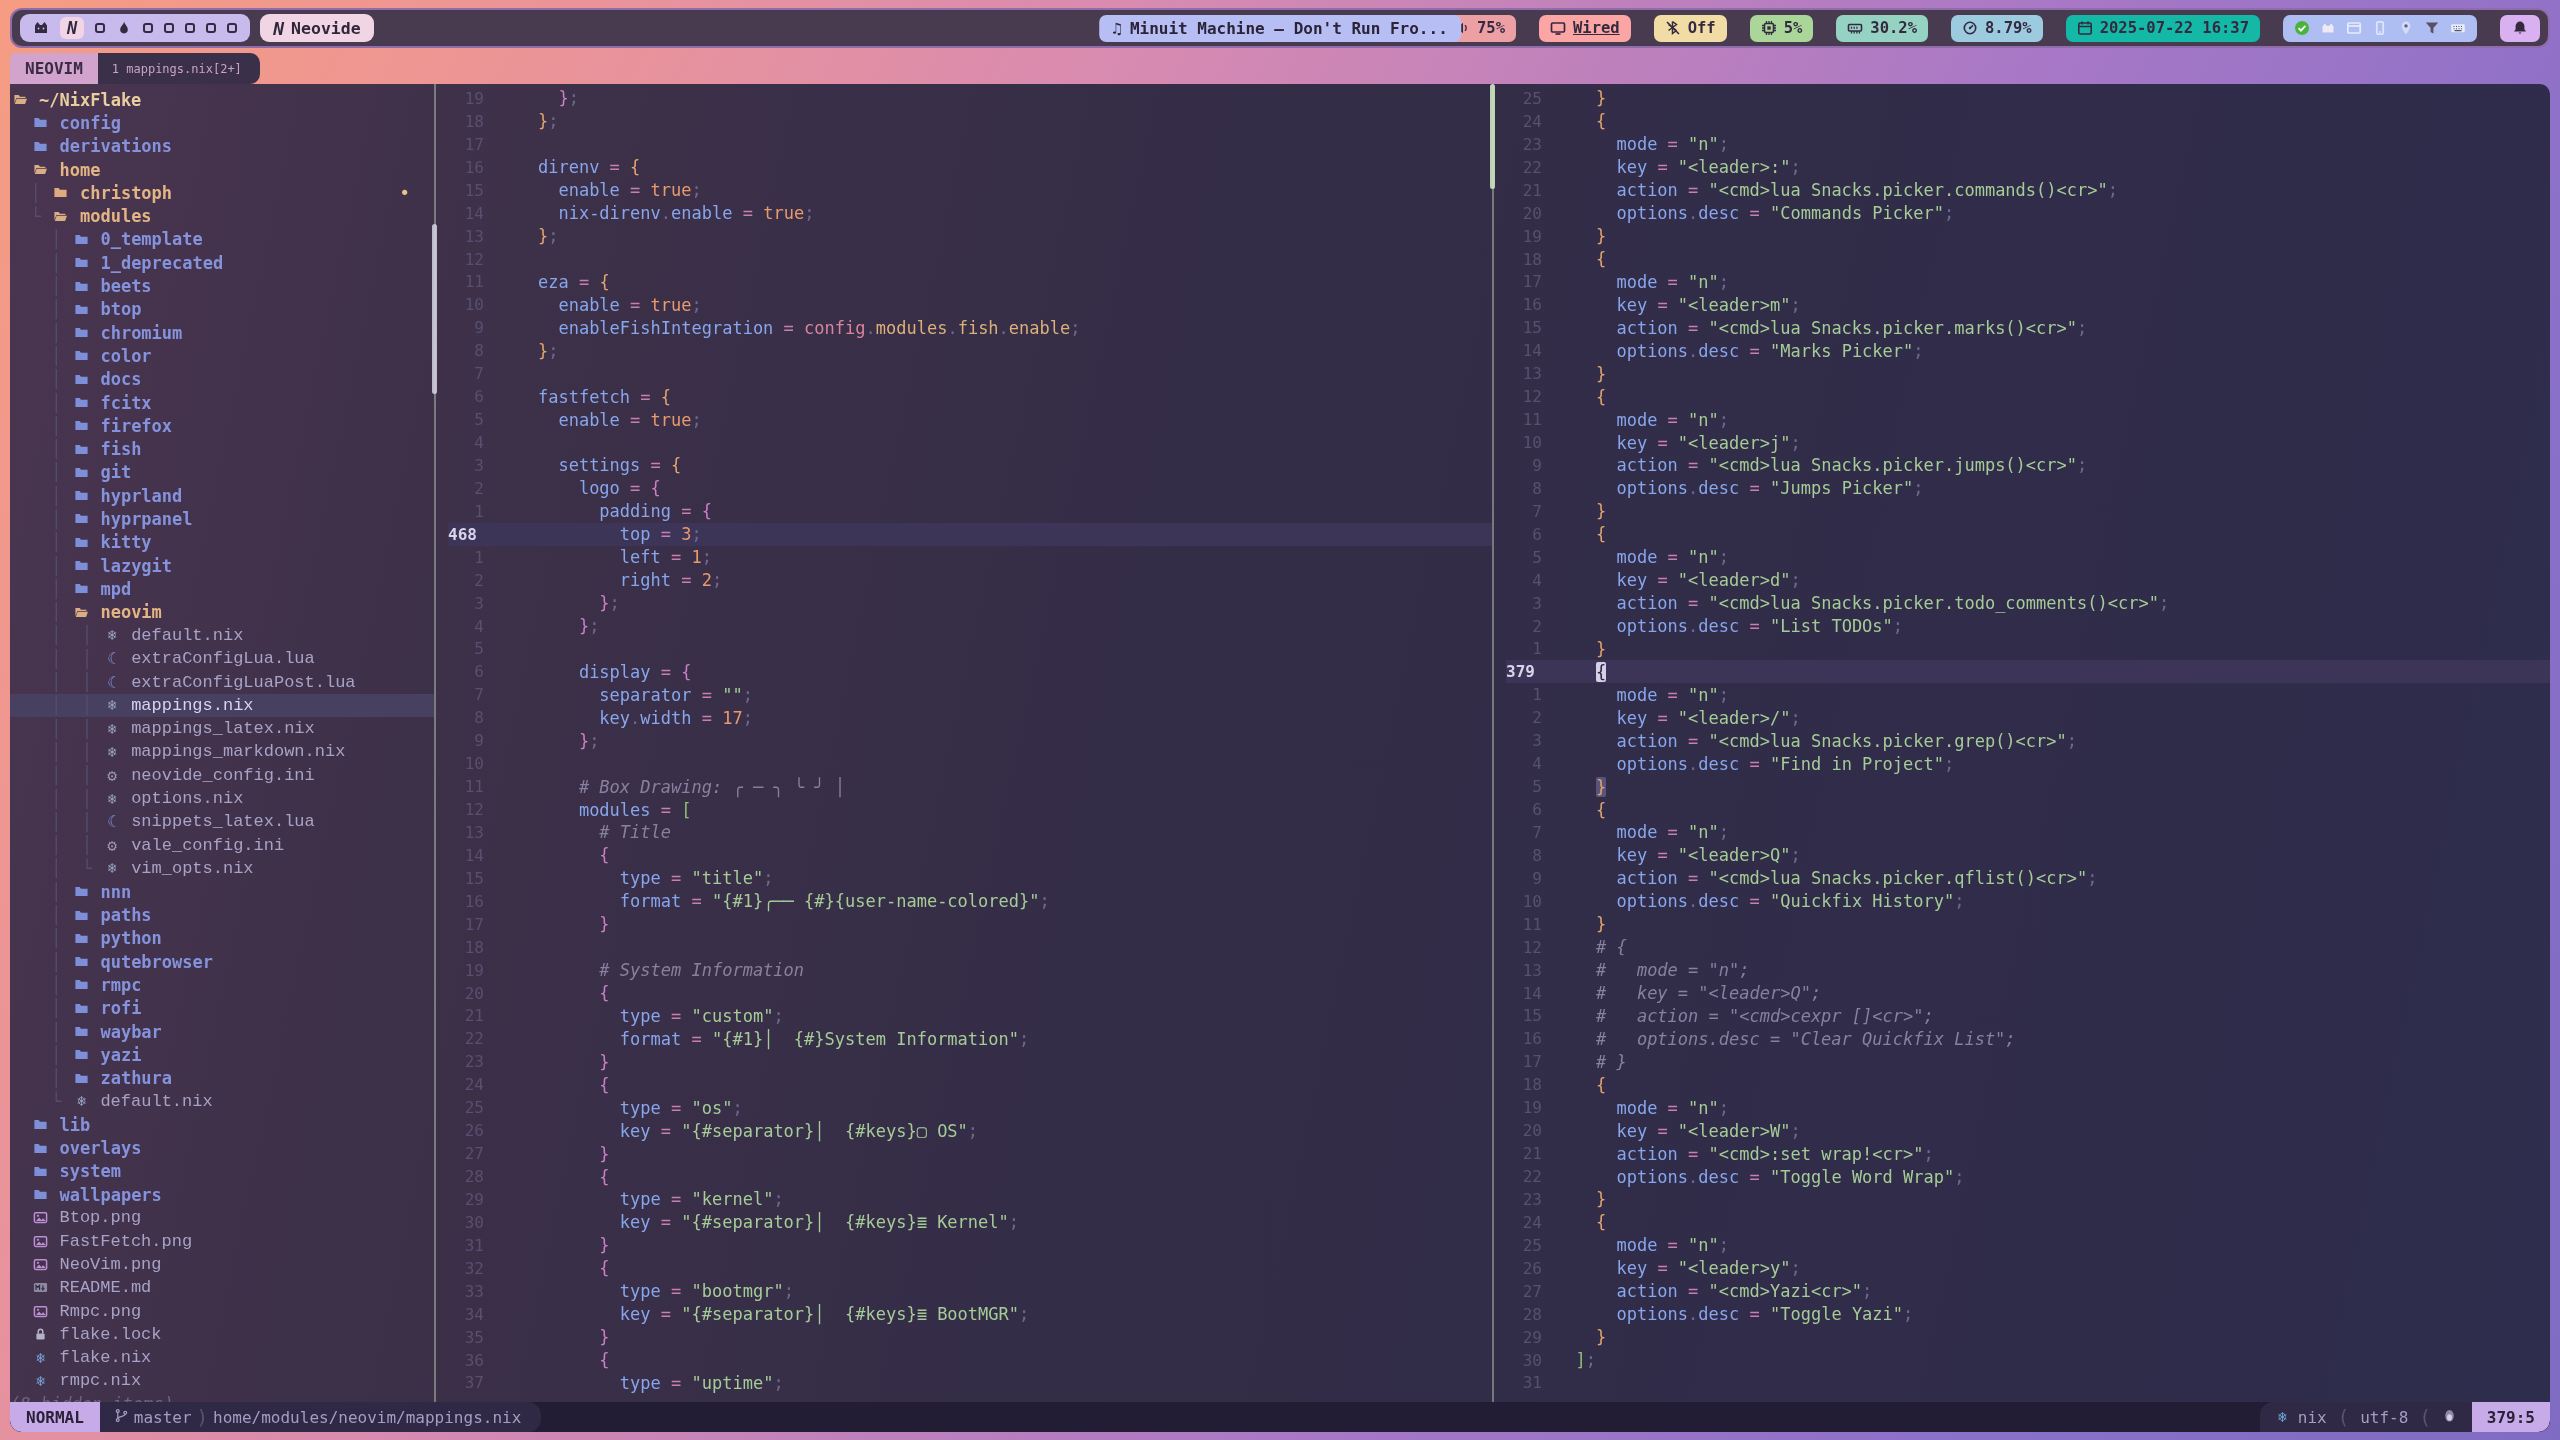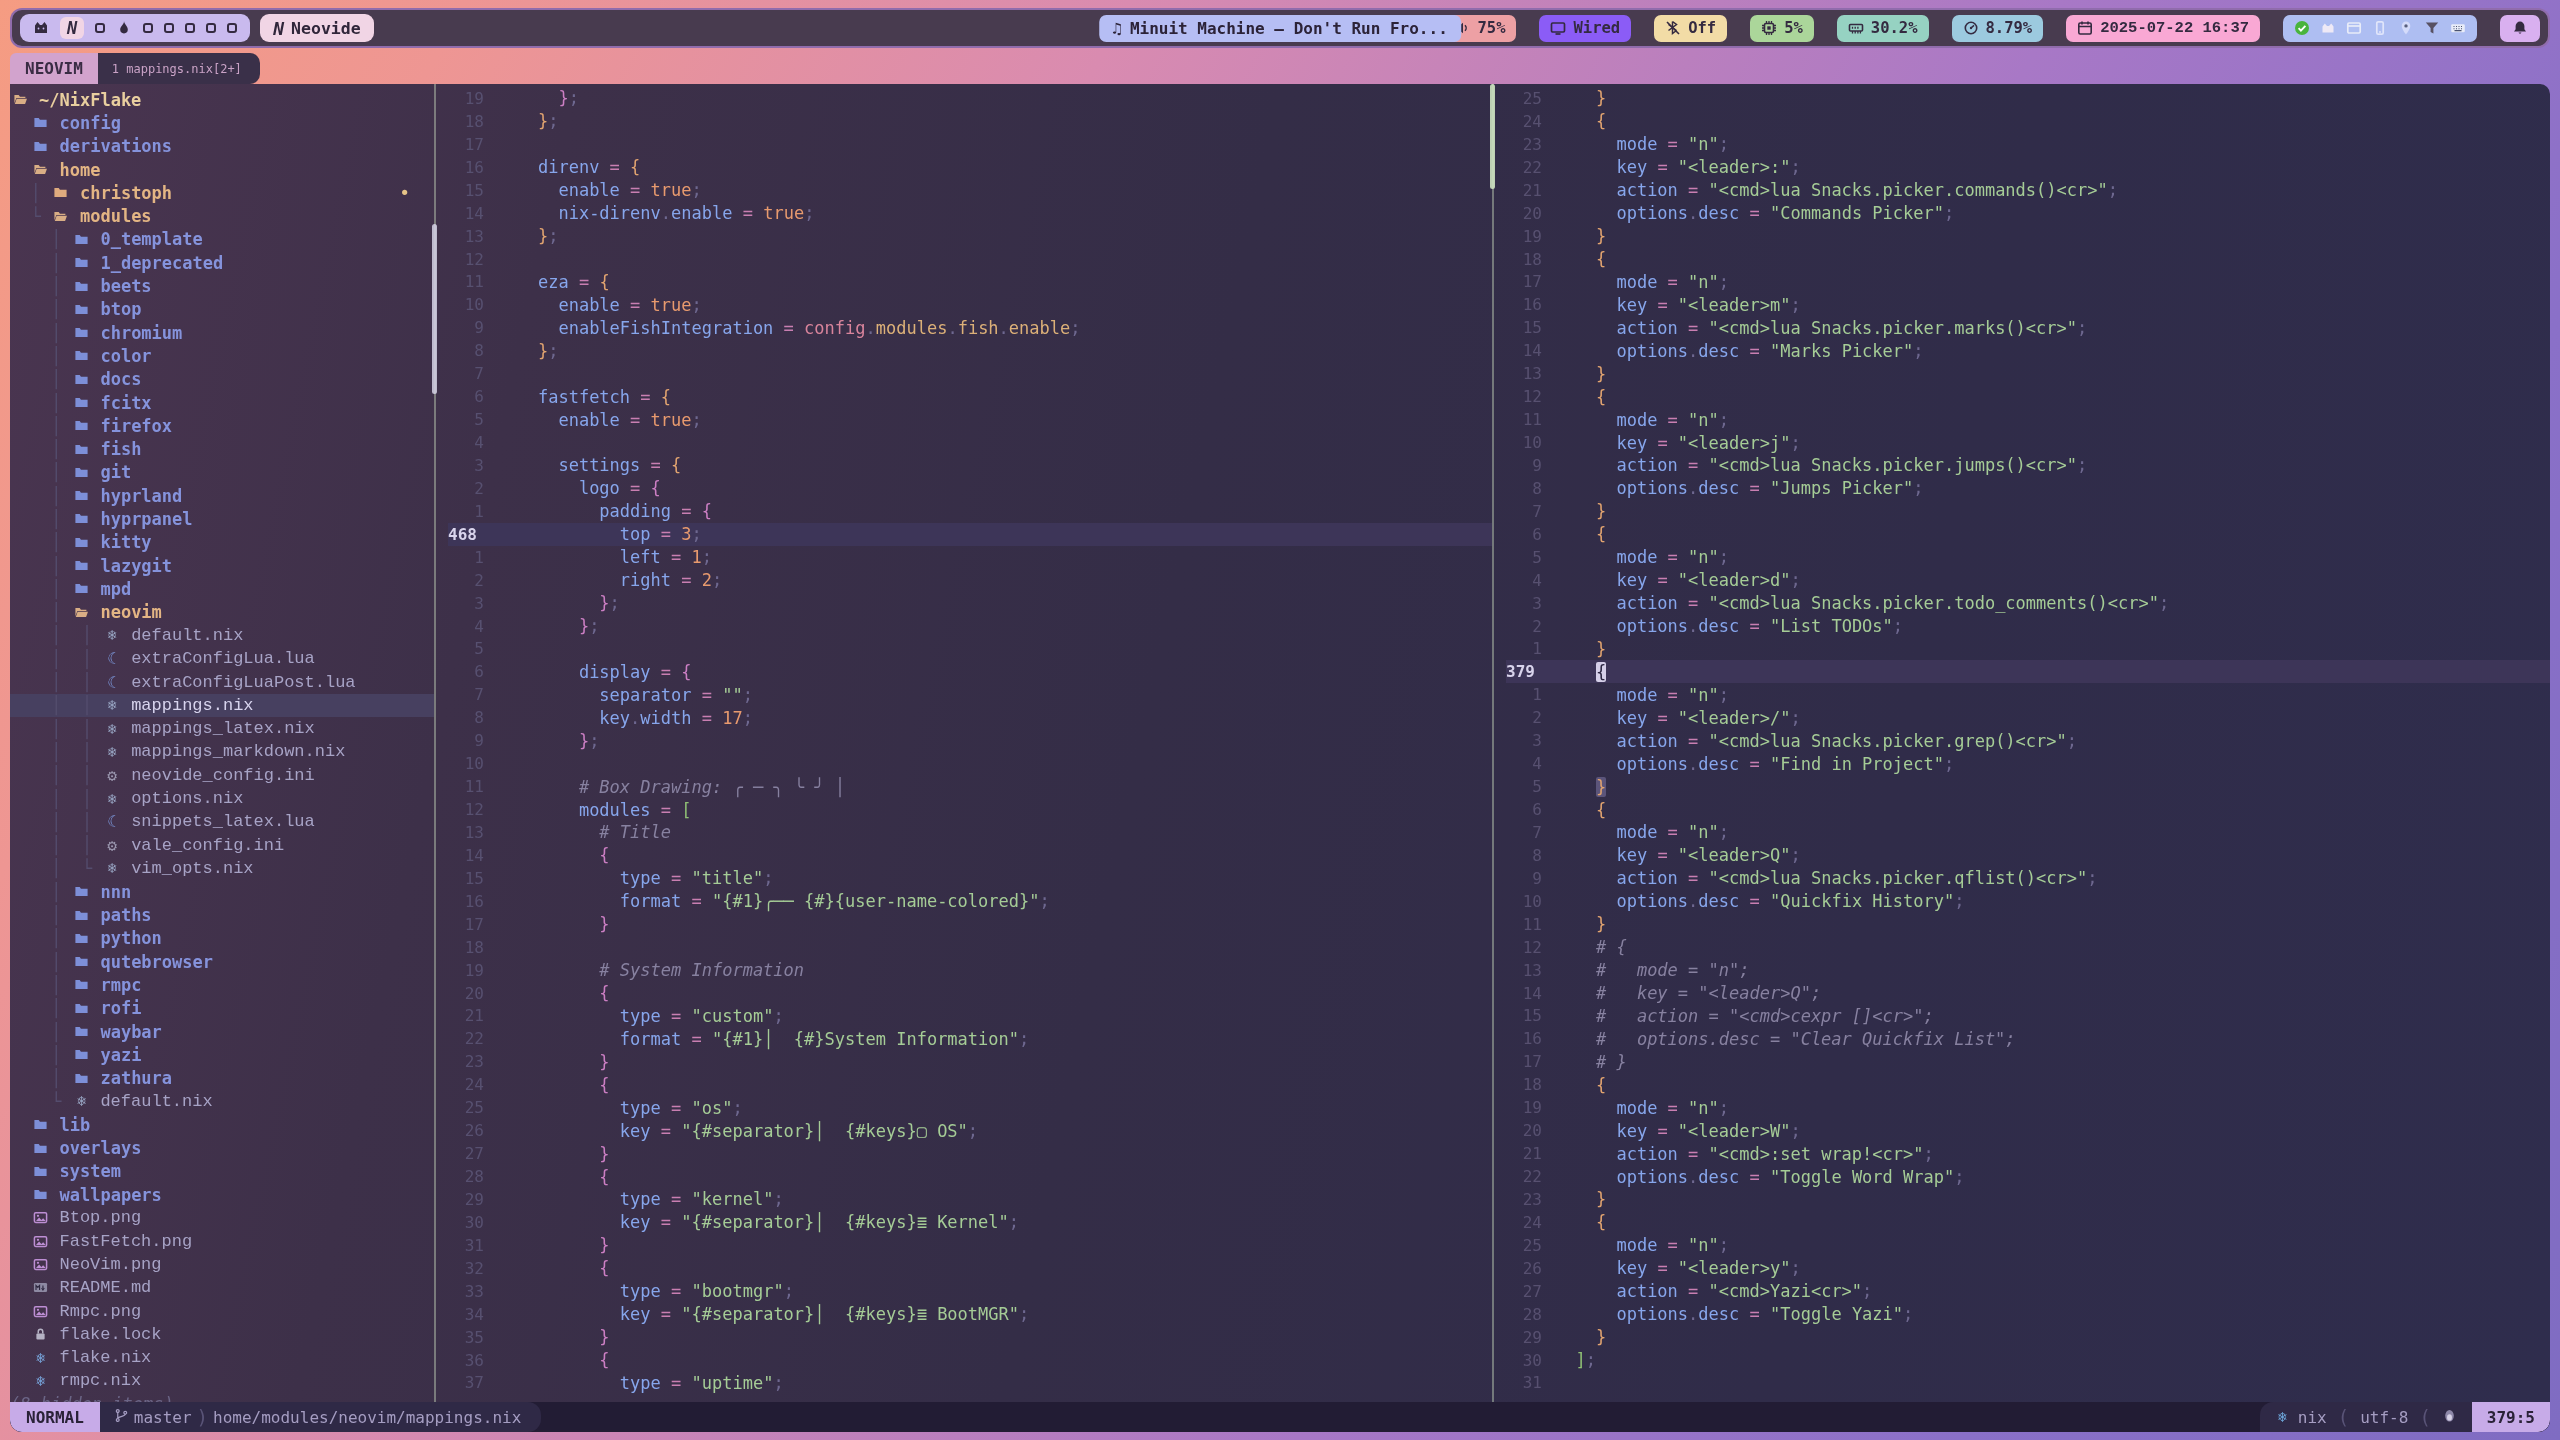--- a/index.html
+++ b/index.html
@@ -143,21 +143,21 @@
     <div class="stats" id="stats">
         <div class="pill" style="background: rgb(237, 160, 164);">
           <span class="ws-ico">
             <svg width="16" height="16" viewBox="0 0 16 16">
               <path fill="currentColor" d="M2 6h3l4-3.2v10.4L5 10H2z"></path>
               <path d="M11 5.2a4 4 0 0 1 0 5.6" stroke="currentColor" stroke-width="1.5" fill="none"></path>
             </svg>
           </span>
           <span>75%</span>
         </div>
-        <div class="pill" style="background: #8b5cf6;">
+        <div class="pill" style="background: #fca5a5; text-decoration: underline;">
           <span class="ws-ico">
             <svg width="16" height="16" viewBox="0 0 16 16">
               <rect x="1.5" y="3" width="13" height="9" rx="1.2" fill="none" stroke="currentColor" stroke-width="1.7"></rect>
               <path d="M5.5 14h5" stroke="currentColor" stroke-width="1.7"></path>
             </svg>
           </span>
           <span>Wired</span>
         </div>
         <div class="pill" style="background: rgb(242, 220, 166);">
           <span class="ws-ico">
@@ -190,21 +190,21 @@
         <div class="pill" style="background: rgb(156, 202, 223);">
           <span class="ws-ico">
             <svg width="16" height="16" viewBox="0 0 16 16">
               <circle cx="8" cy="8" r="5.7" fill="none" stroke="currentColor" stroke-width="1.6"></circle>
               <path d="M8 8L11 5.4" stroke="currentColor" stroke-width="1.6"></path>
               <circle cx="8" cy="8" r="1.2" fill="currentColor"></circle>
             </svg>
           </span>
           <span>8.79%</span>
         </div>
-        <div class="pill" style="background: #f9a8d4; font-family: Liberation Mono, monospace;">
+        <div class="pill" style="background: #14b8a6;">
           <span class="ws-ico">
             <svg width="16" height="16" viewBox="0 0 16 16">
               <rect x="1.8" y="3" width="12.4" height="11" rx="1.4" fill="none" stroke="currentColor" stroke-width="1.6"></rect>
               <path d="M1.8 6.5h12.4M5 1.5v3M11 1.5v3" stroke="currentColor" stroke-width="1.6"></path>
             </svg>
           </span>
           <span>2025-07-22 16:37</span>
         </div>
         <div class="pill tray-pill" style="background: rgb(174, 190, 242);">
           <span class="ws-ico">

